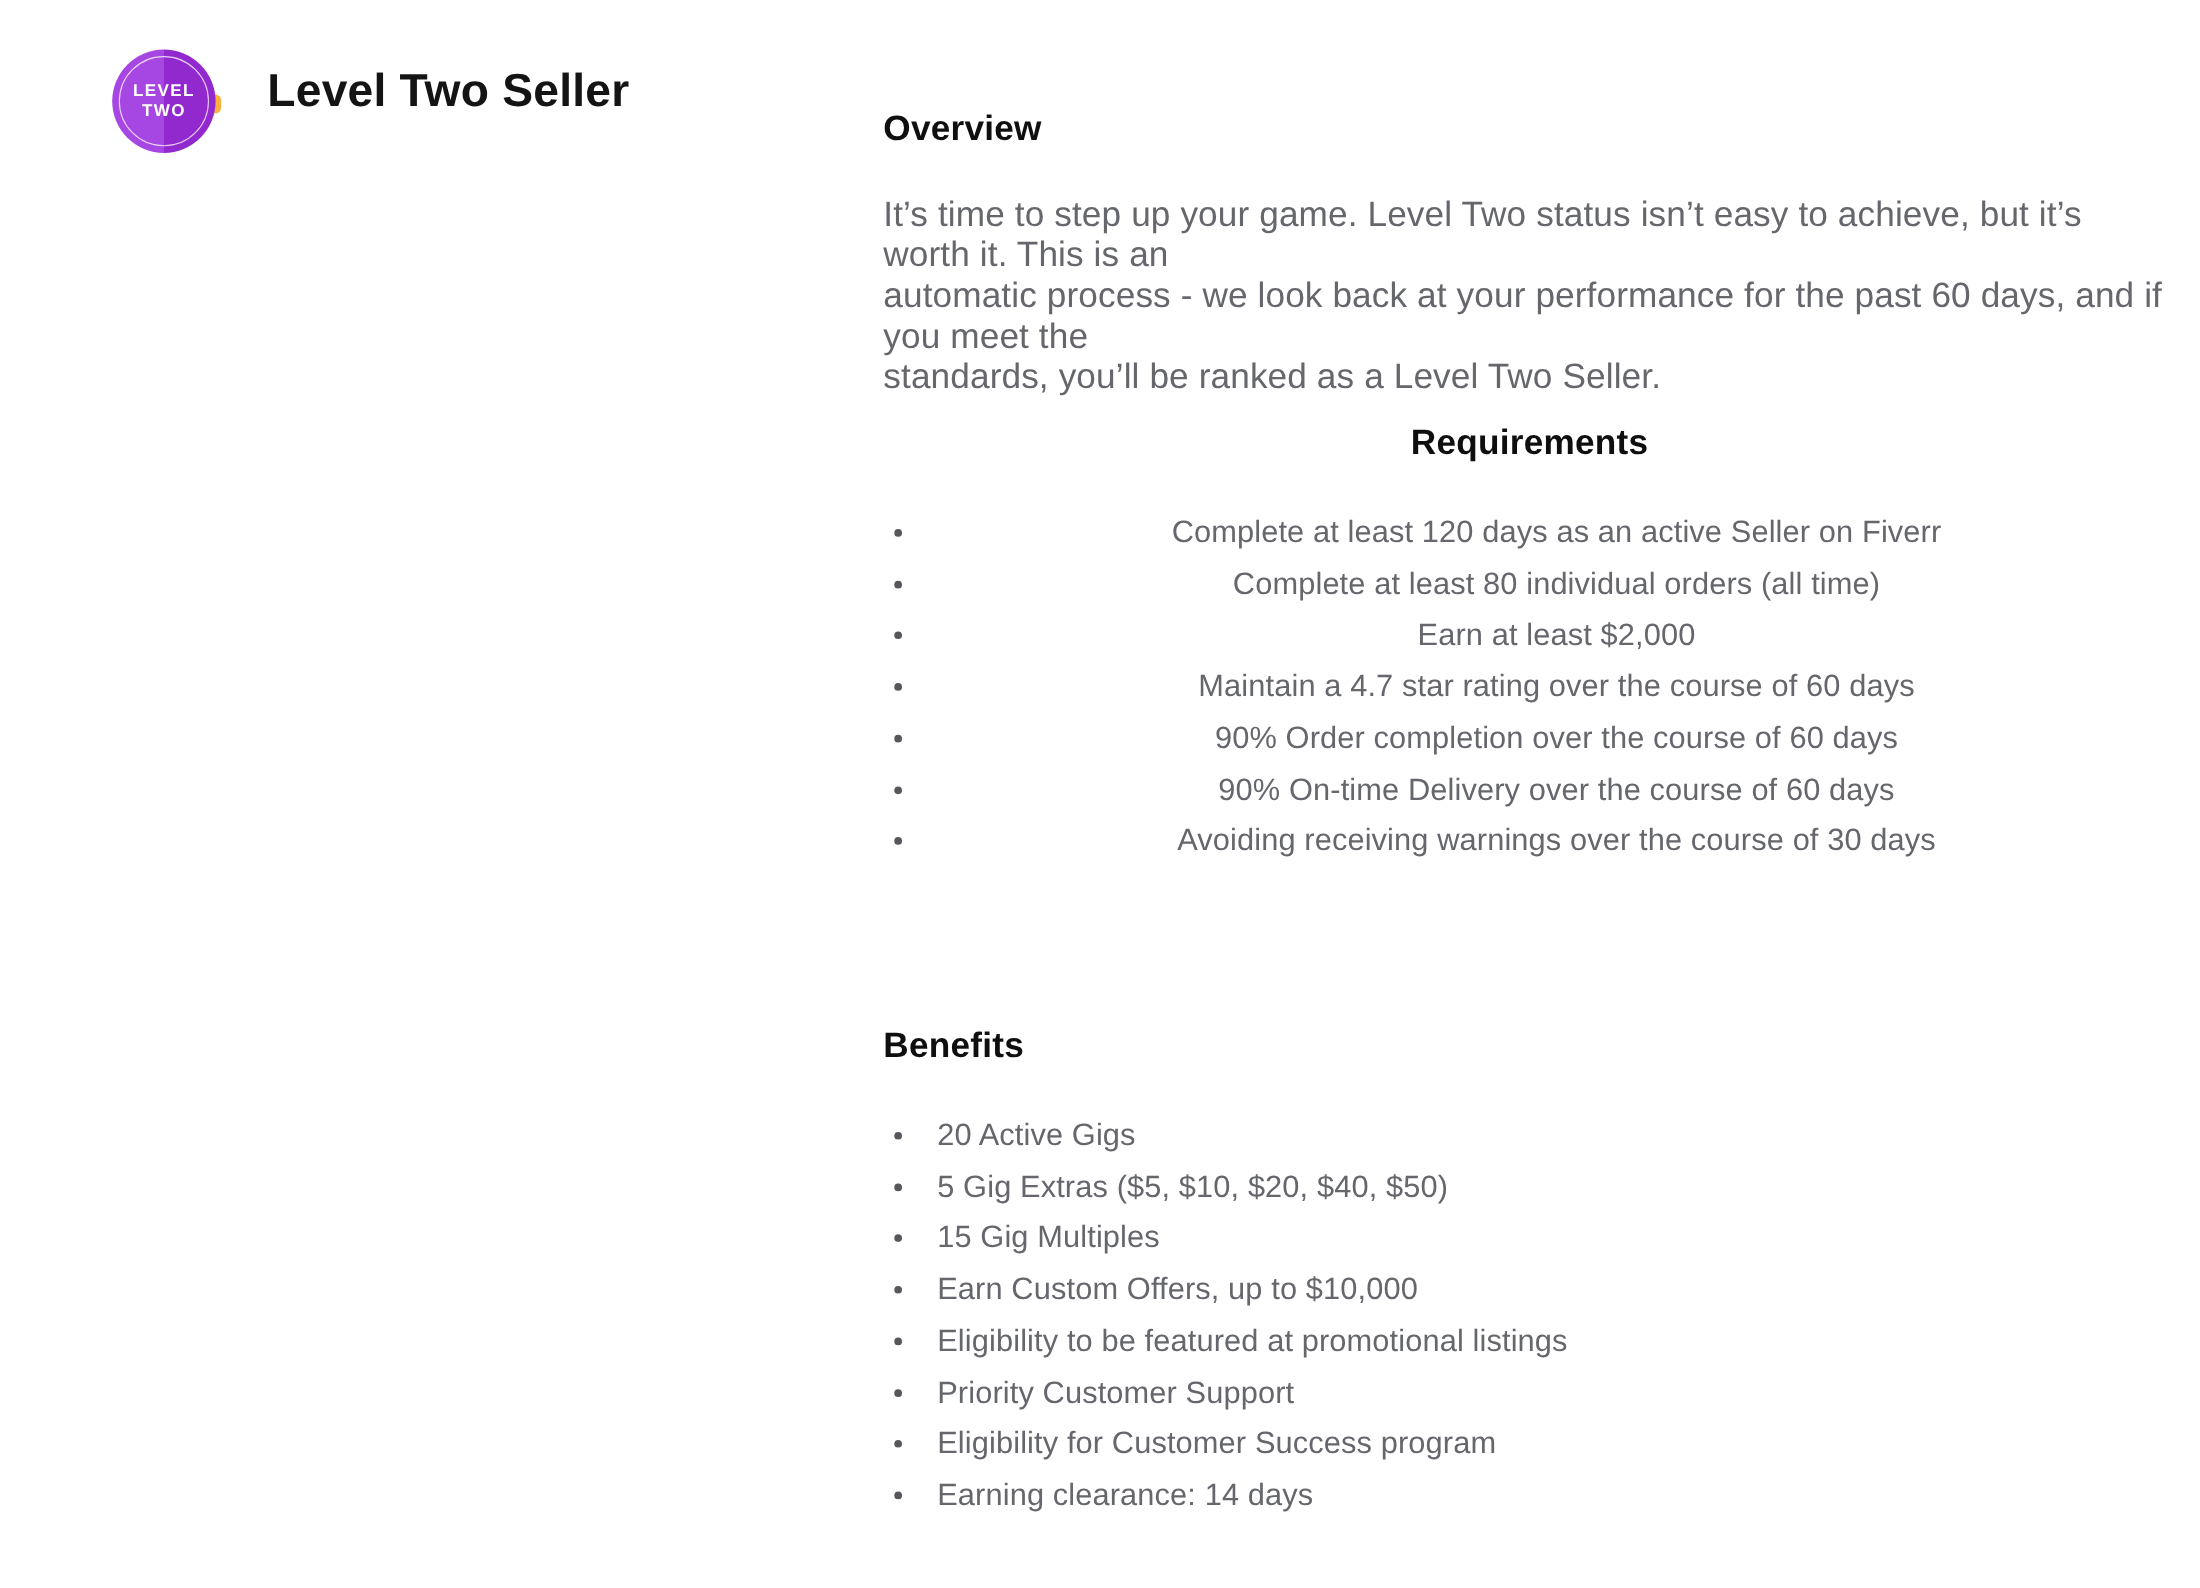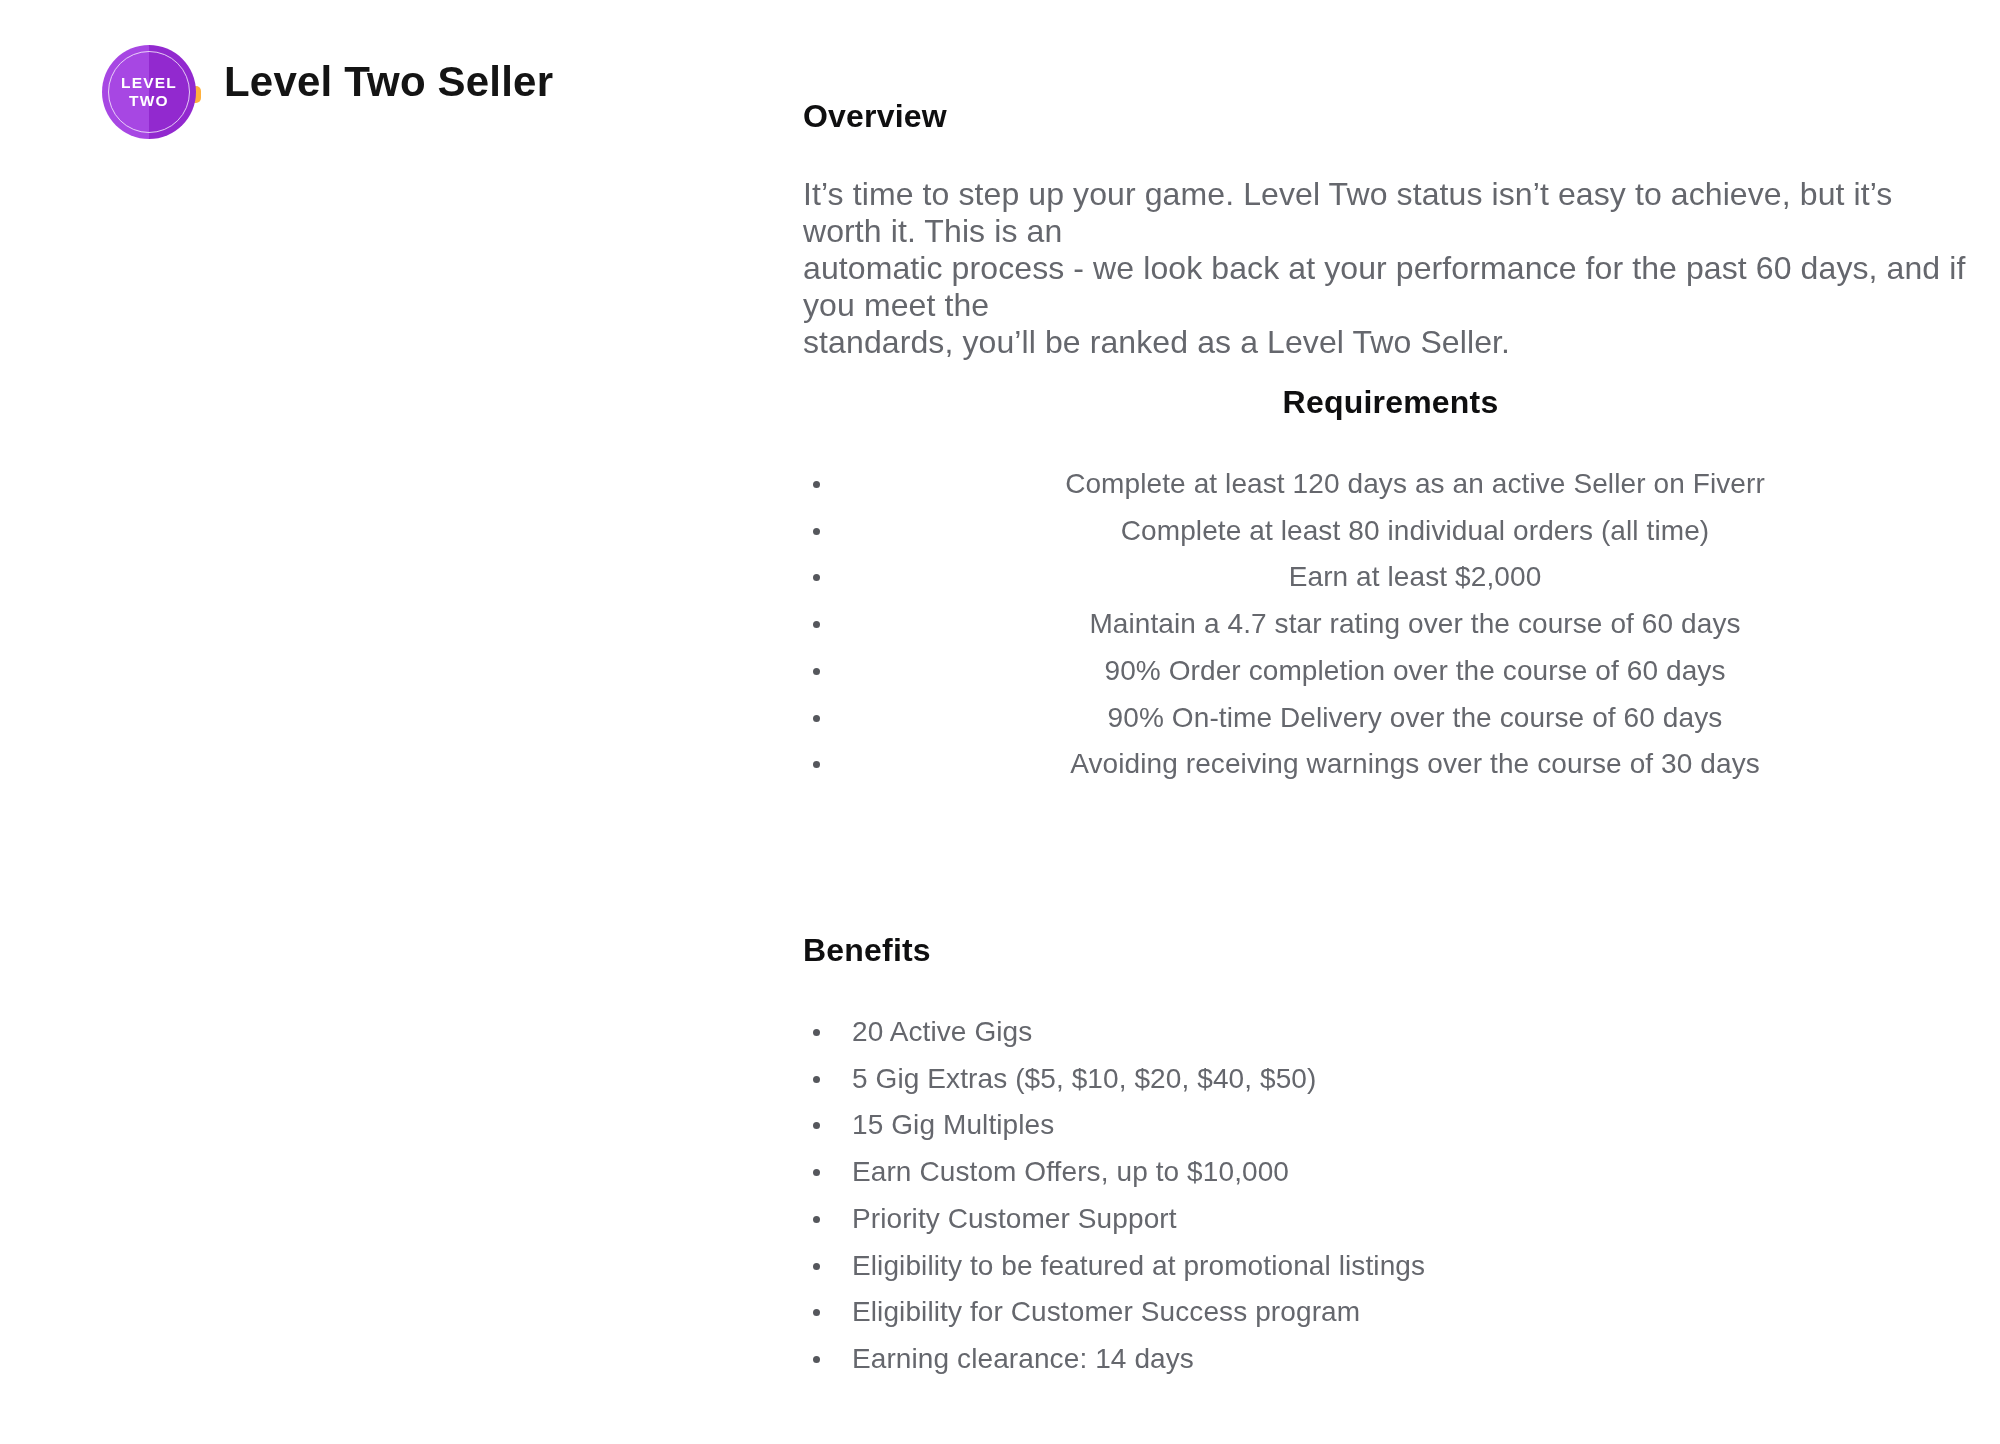--- a/index.html
+++ b/index.html
@@ -20,21 +20,21 @@
     position:absolute; inset:0; border-radius:50%;
     background:linear-gradient(90deg, var(--badge-left,#a747e3) 0 50%, var(--badge-right,#9229cf) 50% 100%);
     display:flex; align-items:center; justify-content:center;
   }
   .badge-ring { position:absolute; inset:6px; border-radius:50%; border:1.5px solid rgba(255,255,255,.75); }
   .badge-label {
     position:relative; color:#ffffff; font-weight:700; font-size:15.5px;
     letter-spacing:1.2px; line-height:18px; text-align:center;
   }
   .page-title {
-    margin:0 0 0 28px; position:relative; top:13px;
+    margin:0 0 0 47px; position:relative; top:13px;
     font-size:42px; font-weight:700; color:var(--title-color,#141414); letter-spacing:.2px;
     white-space:nowrap;
   }
 
   
   .content { position:absolute; left:803px; top:0; width:1175px; }
   .content section { position:absolute; left:0; width:100%; }
   #sec-overview     { top:99px;  }
   #sec-requirements { top:385px;text-align:center; }
   #sec-benefits     { top:933px; }
@@ -99,21 +99,21 @@
         </ul>
     </section>
 
     <section id="sec-benefits">
       <h2 class="section-heading">Benefits</h2>
       <ul class="bullets">
           <li><span class="dot"></span><span>20 Active Gigs</span></li>
           <li><span class="dot"></span><span>5 Gig Extras ($5, $10, $20, $40, $50)</span></li>
           <li><span class="dot"></span><span>15 Gig Multiples</span></li>
           <li><span class="dot"></span><span>Earn Custom Offers, up to $10,000</span></li>
+          <li><span class="dot"></span><span>Eligibility to be featured at promotional listings</span></li>
           <li><span class="dot"></span><span>Priority Customer Support</span></li>
-          <li><span class="dot"></span><span>Eligibility to be featured at promotional listings</span></li>
           <li><span class="dot"></span><span>Eligibility for Customer Success program</span></li>
           <li><span class="dot"></span><span>Earning clearance: 14 days</span></li>
         </ul>
     </section>
 
   </main>
 </div>
 
 </body></html>

